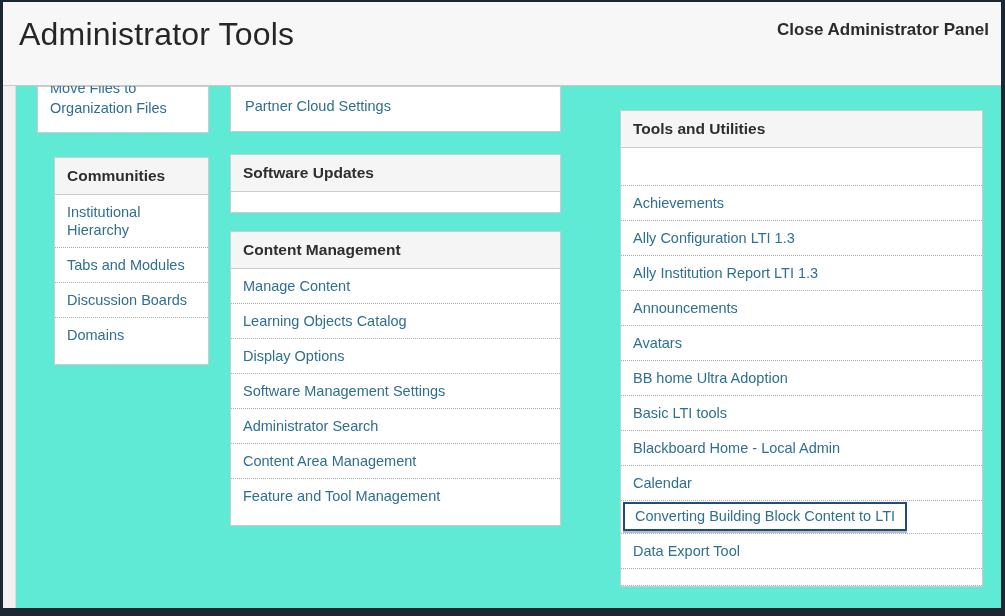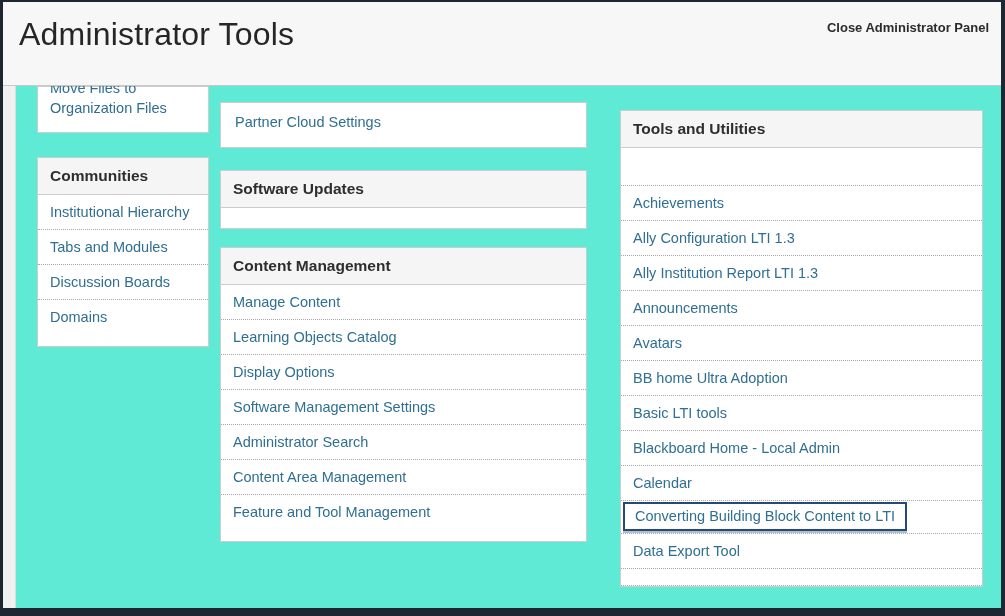--- a/index.html
+++ b/index.html
@@ -35,37 +35,37 @@
     position:relative;
   }
   .page-title{
     position:absolute;left:16px;top:14px;
     font-family:Liberation Sans, sans-serif;
     font-size:32px;font-weight:400;
     color:#262626;letter-spacing:.2px;
   }
   .close-link{
     position:absolute;right:12px;top:18px;
-    font-size:13px;font-weight:bold;color:var(--text_dark);
+    font-size:17px;font-weight:bold;color:var(--text_dark);
     text-decoration:none;cursor:pointer;
   }
   
   .content{
     position:relative;
     height:522px;
     overflow:hidden;
     background:#5eead4;
   }
   .left-rail{
     position:absolute;left:0;top:0;bottom:0;width:13px;
     background:#f1f1f1;border-right:1px solid #dcdcdc;
   }
   .col{position:absolute;top:0;}
   .col-left{left:34px;width:172px;}
-  .col-mid{left:217px;width:367px;margin-top:16px;}
+  .col-mid{left:227px;width:331px;}
   .col-right{left:617px;top:24px;width:363px;}
 
   .module{
     background:#ffffff;
     border:1px solid var(--box_border);
   }
   .module-header{
     background:var(--section_header_bg);
     border-bottom:1px solid var(--box_border);
     padding:9px 12px;
@@ -90,21 +90,21 @@
   
   .cut-box-left{
     margin-top:-15px;
     padding:6px 12px 14px 12px;
   }
   .cut-box-left a.link{display:block;line-height:20px;}
   .cut-box-mid{
     margin-top:-40px;
     padding:50px 14px 16px 14px;
   }
-  .gap24{margin-top:24px;}
+  .gap24{margin-top:24px;margin-left:17px;}
   .gap22{margin-top:22px;}
   .gap18{margin-top:18px;}
   .empty-body{height:20px;background:#fff;}
   
   li.row.highlighted{padding:1px 0 2px 2px;}
   li.row.highlighted a.link{
     display:inline-block;
     padding:4px 10px;
     border:2px solid var(--highlight_border);
     box-shadow:0 2px 0 rgba(36,73,124,.35);

